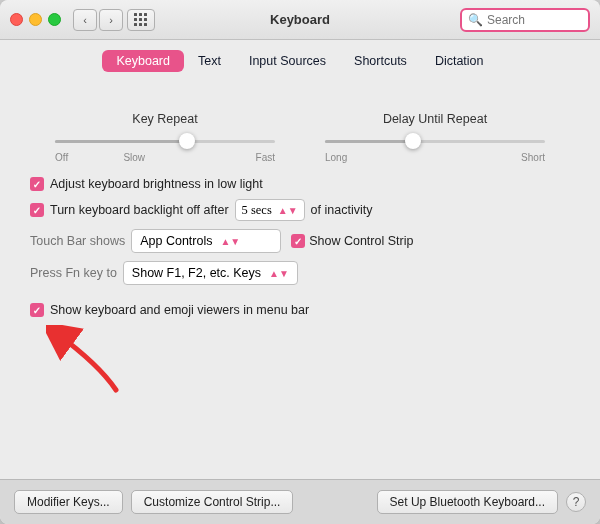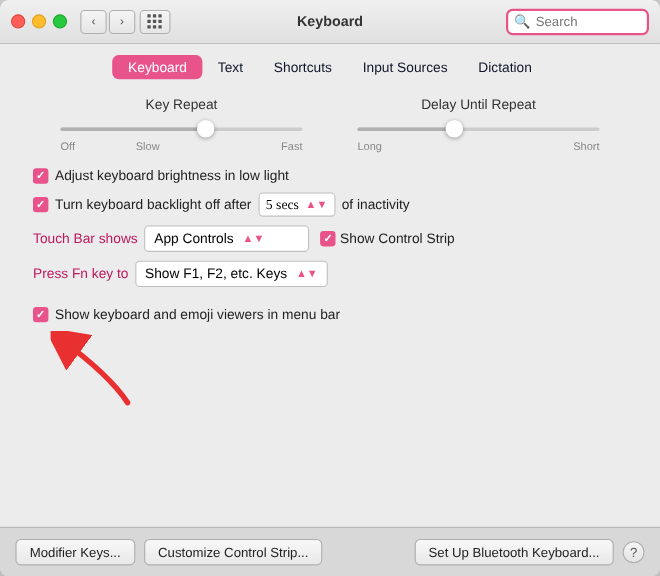--- a/index.html
+++ b/index.html
@@ -150,20 +150,21 @@
     .slider-section {
       display: flex;
       flex-direction: column;
       align-items: center;
       width: 220px;
     }
     .slider-section-title {
       font-size: 12.5px;
       color: #333;
       margin-bottom: 6px;
+      margin-top: 24px;
     }
     .slider-track-container {
       width: 100%;
       position: relative;
       height: 18px;
       display: flex;
       align-items: center;
     }
     .slider-track {
       width: 100%;
@@ -248,21 +249,21 @@
       margin-left: 2px;
     }
     .touch-bar-row {
       display: flex;
       align-items: center;
       gap: 6px;
       flex-wrap: wrap;
     }
     .touch-bar-label {
       font-size: 12.5px;
-      color: #be185d;
+      color: #737373;
     }
     .touch-bar-dropdown {
       display: inline-flex;
       align-items: center;
       background: white;
       border: 1px solid #c0c0c0;
       border-radius: 4px;
       padding: 2px 8px;
       height: 24px;
       font-size: 12.5px;
@@ -380,22 +381,22 @@
     <span class="titlebar-title">Keyboard</span>
     <div class="search-box">
       <span class="search-icon-char">🔍</span>
       <input class="search-input" type="text" placeholder="Search" style="">
     </div>
   </div>
 
   <div class="tab-bar">
     <div class="tab active">Keyboard</div>
     <div class="tab">Text</div>
+    <div class="tab">Input Sources</div>
     <div class="tab">Shortcuts</div>
-    <div class="tab">Input Sources</div>
     <div class="tab">Dictation</div>
   </div>
 
   <div class="content">
 
     <div class="slider-row">
 
       <div class="slider-section">
         <div class="slider-section-title">Key Repeat</div>
         <div class="slider-track-container">

